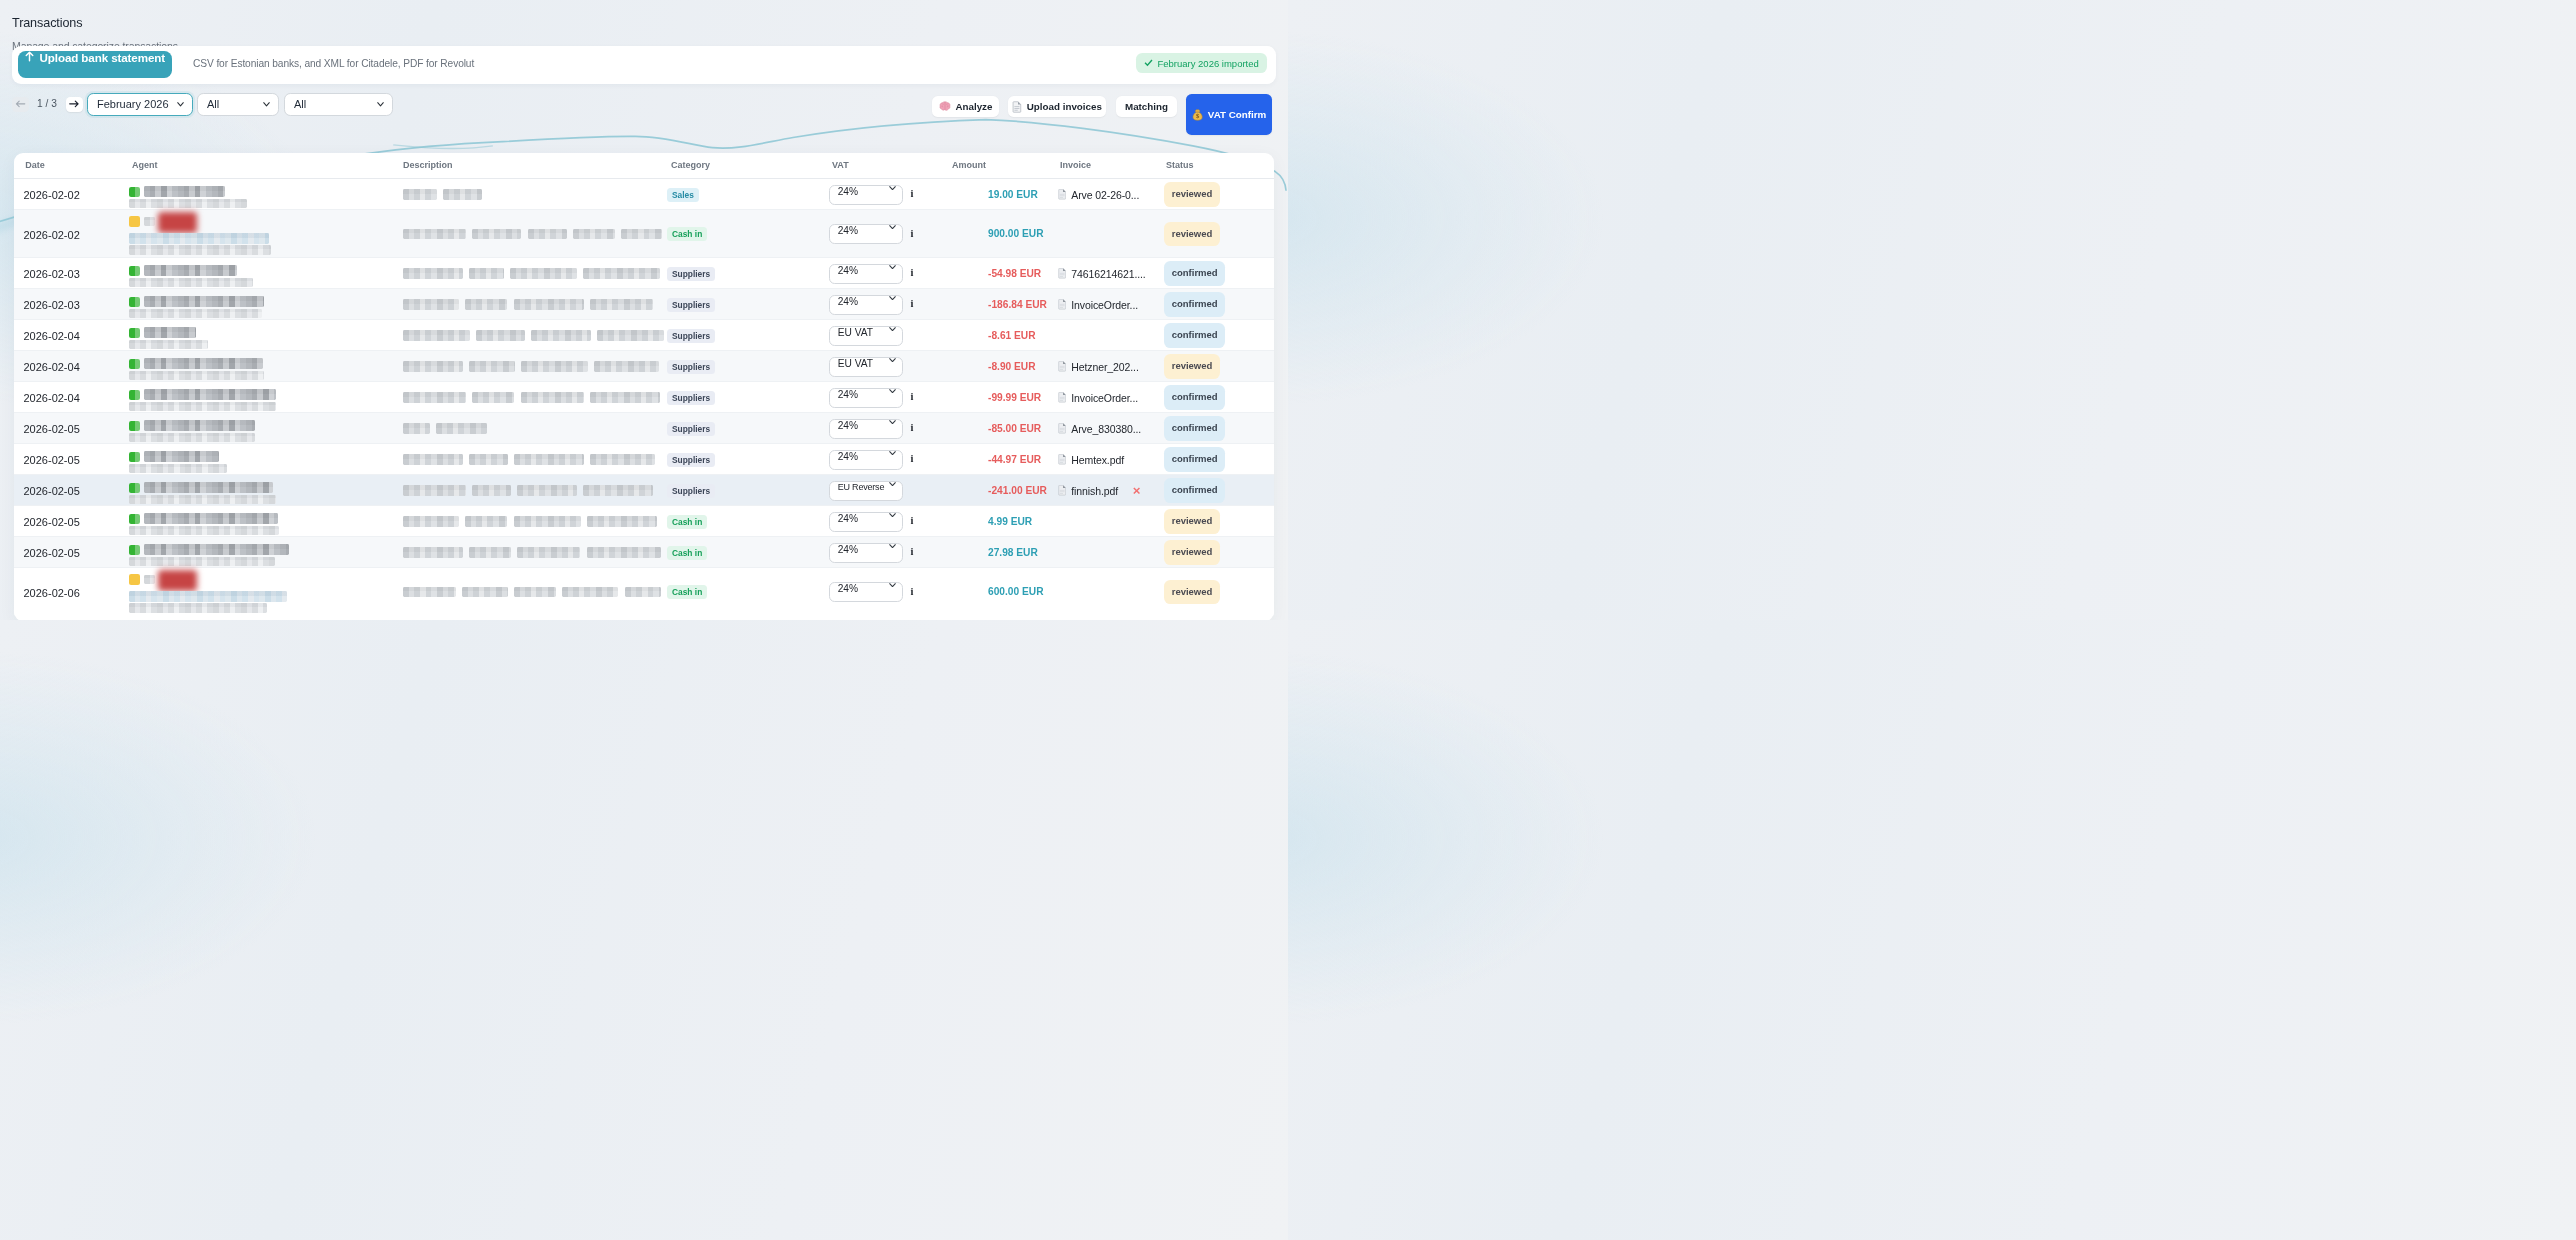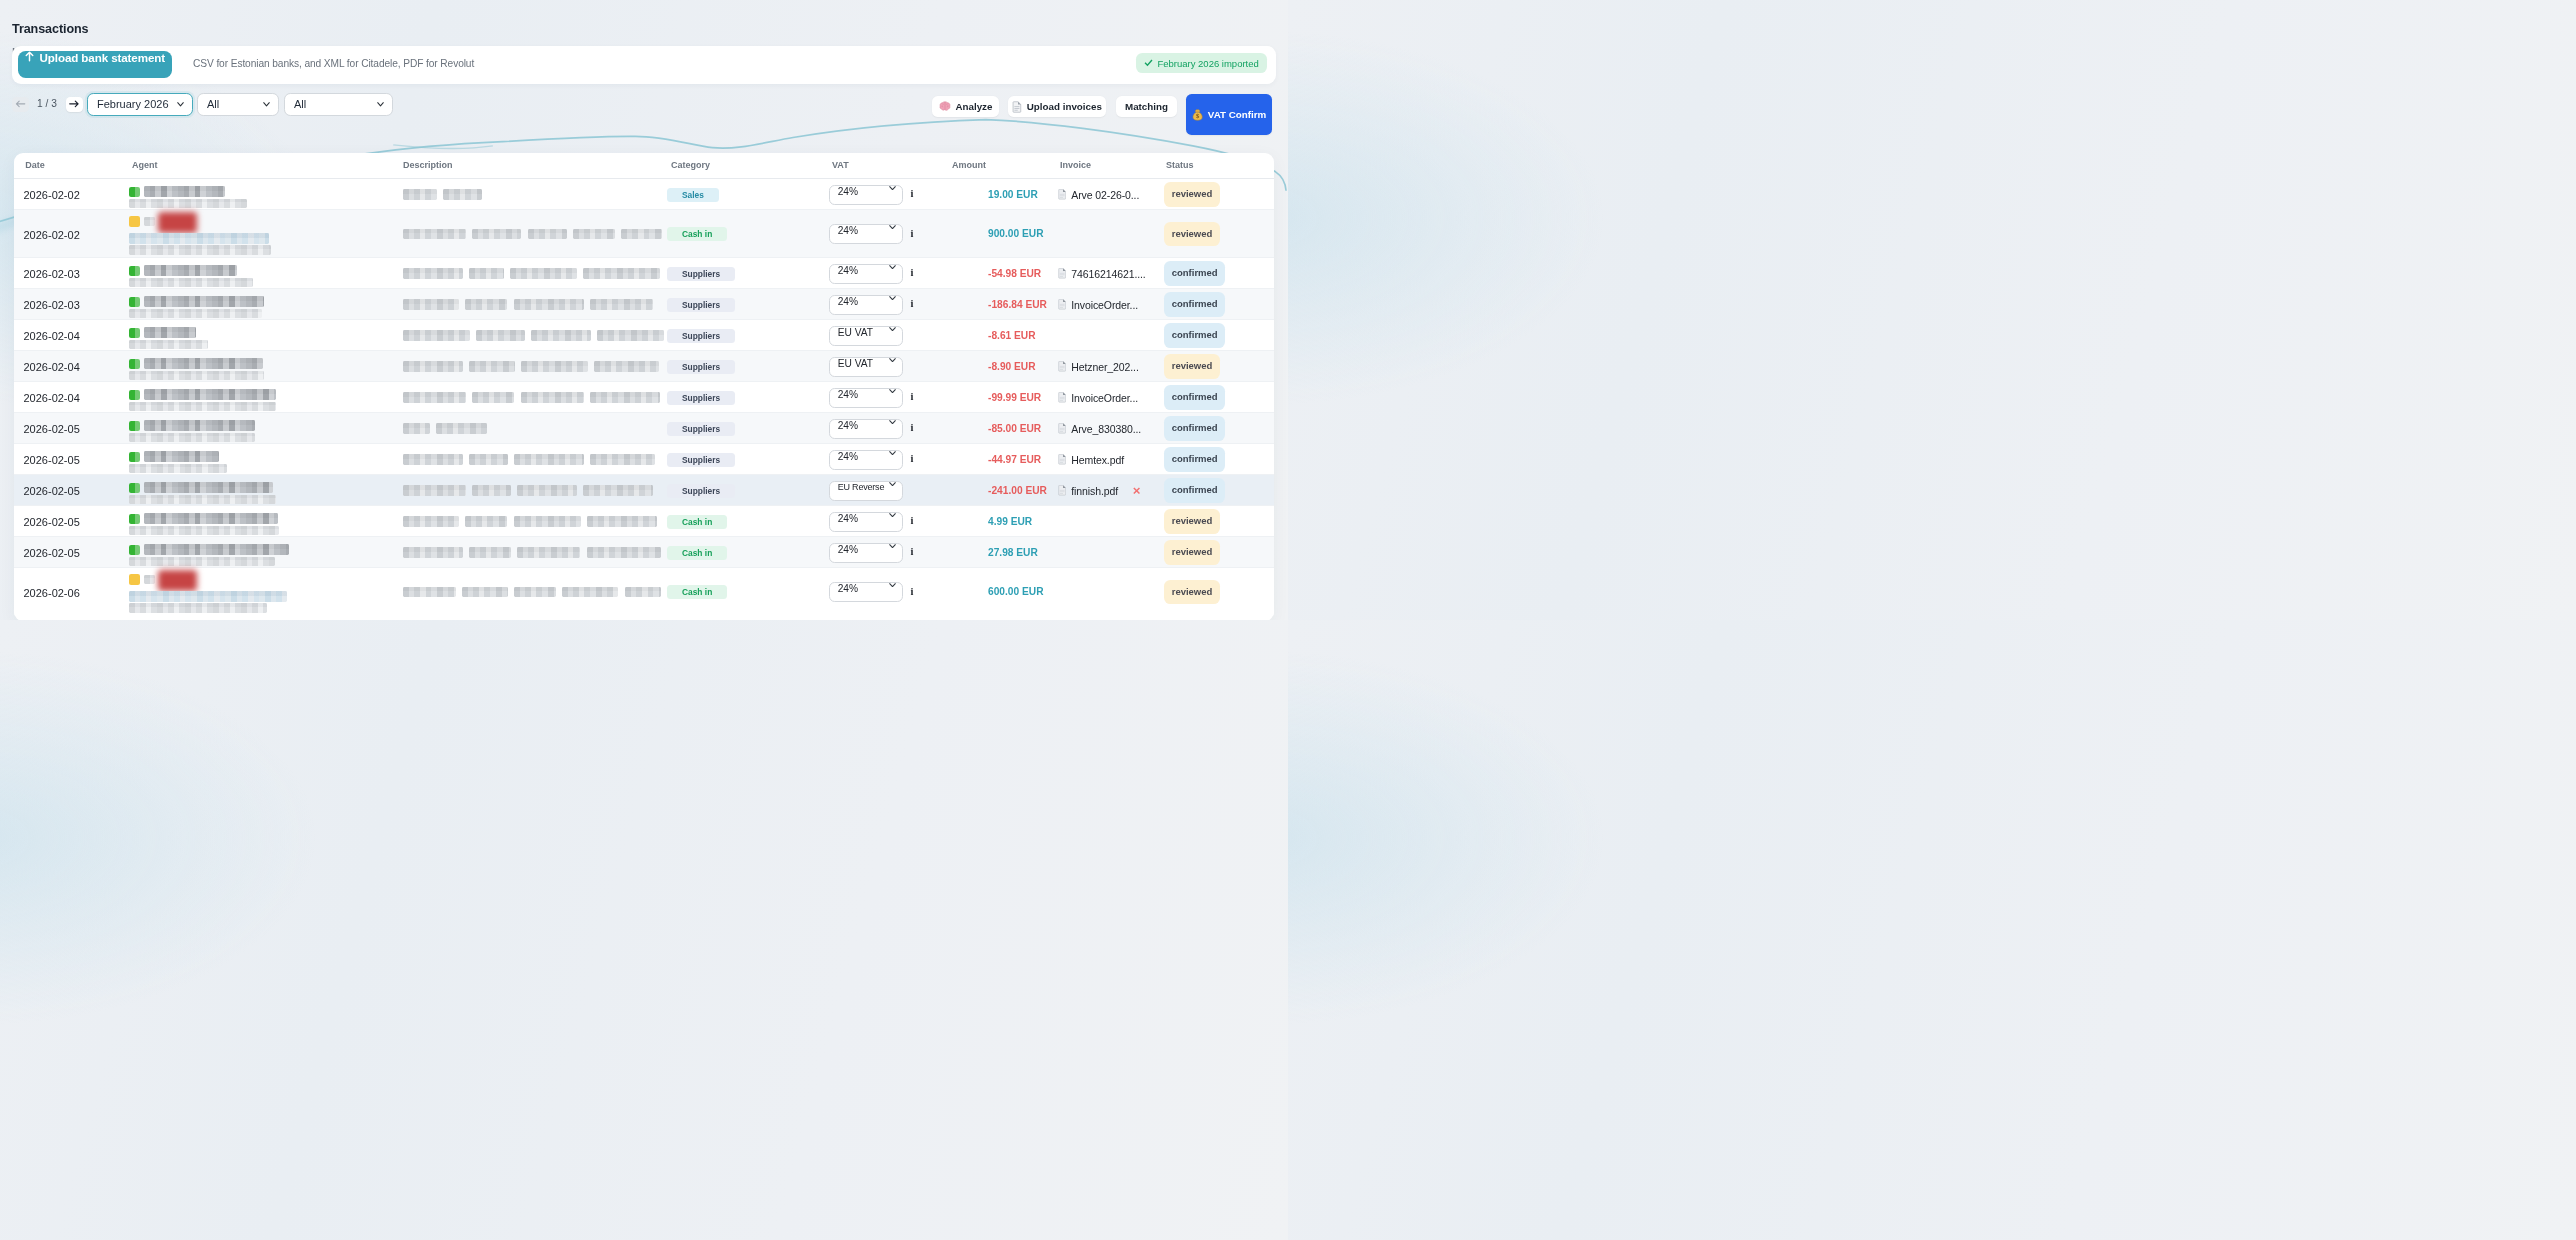--- a/index.html
+++ b/index.html
@@ -1,18 +1,18 @@
 <!DOCTYPE html>
 <html style="font-size:11.2px"><head><meta charset="utf-8"><style>
 *{margin:0;padding:0;box-sizing:border-box}
 html,body{width:1288px;height:620px;overflow:hidden}
 body{font-family:"Liberation Sans",sans-serif;background:radial-gradient(491px 267px at -28px 218px, rgba(198,224,236,0.6), rgba(198,224,236,0) 70%),linear-gradient(105deg,#edf0f4 0%,#e9eef3 30%,#edf0f4 65%,#f0f2f4 100%);position:relative}
 .wave{position:absolute;left:0;top:0;z-index:0}
 .page{position:relative;z-index:1;padding:0 12px}
-h1{font-size:12.6px;font-weight:700;color:#1b2430;padding-top:22px;letter-spacing:-0.1px}
+h1{font-size:12.6px;font-weight:400;color:#1b2430;padding-top:16px;letter-spacing:-0.1px}
 .sub{font-size:10.5px;color:#6a727c;margin-top:9.8px;letter-spacing:-0.1px}
 .ucard{position:absolute;left:12px;top:46px;width:1264px;height:38px;background:#fff;border-radius:9px;box-shadow:0 1.4px 5.6px rgba(30,50,70,0.04)}
 .upbtn{position:absolute;left:6px;top:5.3px;height:27px;width:154px;background:#38a3b9;border-radius:7.7px;color:#fff;font-size:11.6px;font-weight:700;display:flex;align-items:flex-start;justify-content:center;gap:5.6px;letter-spacing:-0.1px}
 .uhint{position:absolute;left:181px;top:12.3px;font-size:10.2px;color:#6a727c;letter-spacing:-0.1px}
 .imported{position:absolute;right:8.8px;top:7.4px;height:19.7px;padding:0 8.4px;background:#d9f3e4;border-radius:6.3px;color:#13a262;font-size:9.5px;font-weight:500;display:flex;align-items:center;gap:4.2px}
 .filters{position:absolute;left:12px;top:93px;height:23px;width:1263px}
 .pbtn{position:absolute;width:17px;height:15.4px;top:3.5px;border-radius:4.2px;text-align:center;line-height:14.7px;font-size:11.2px}
 .pbtn.l{left:0;background:#e7ebef;color:#adb5bd}
 .pbtn.r{left:54px;background:#fff;color:#111827;font-weight:600;box-shadow:0 0.7px 1.4px rgba(0,0,0,0.08)}
 .pnum{position:absolute;left:25px;top:5.3px;font-size:10.2px;color:#4a5560}
@@ -31,21 +31,21 @@
 .thead div{position:absolute;top:7.4px;font-size:9px;font-weight:700;color:#6e7680}
 .row{position:relative;border-bottom:0.7px solid #eef1f4}
 .date{position:absolute;left:9.5px;font-size:11px;color:#23272e;height:15.4px;line-height:15.4px}
 .sq{position:absolute;width:10.5px;height:10.5px;border-radius:2.1px}
 .mz{position:absolute;border-radius:1.4px}
 .mza{background:repeating-linear-gradient(90deg,#b4b8bd 0 5.6px,#a9adb2 5.6px 11.2px,#c8cbcf 11.2px 17px,#a2a6ab 17px 22.5px,#cfd2d6 22.5px 28px,#bdc1c6 28px 34px),repeating-linear-gradient(0deg,rgba(255,255,255,0.4) 0 5.6px,rgba(0,0,0,0.04) 5.6px 11.2px);background-blend-mode:multiply;filter:blur(0.6px)}
 .mzb{background:repeating-linear-gradient(90deg,#d5d8db 0 5.6px,#e6e8eb 5.6px 11.2px,#d9dcdf 11.2px 17px,#eef0f2 17px 22.5px,#dcdfe2 22.5px 28px),repeating-linear-gradient(0deg,rgba(255,255,255,0.5) 0 5.6px,rgba(120,128,140,0.08) 5.6px 11.2px);background-blend-mode:multiply;filter:blur(0.6px)}
 .redblob{position:absolute;width:39px;height:21px;background:#c64444;border-radius:3.5px;filter:blur(3.2px)}
 .mzc{background:repeating-linear-gradient(90deg,#c9cdd1 0 5.6px,#dcdfe2 5.6px 11.2px,#ced2d6 11.2px 17px,#e6e8ea 17px 22.5px,#d0d4d8 22.5px 28px,#dfe2e5 28px 34px),repeating-linear-gradient(0deg,rgba(255,255,255,0.45) 0 5.6px,rgba(0,0,0,0.035) 5.6px 11.2px);background-blend-mode:multiply;filter:blur(0.6px)}
 .blueline{position:absolute;height:11px;border-radius:1.4px;background:repeating-linear-gradient(90deg,#cbdde8 0 5.6px,#dde7ee 5.6px 11.2px,#d2e2ec 11.2px 17px,#e4eaef 17px 22.5px,#d6e4ed 22.5px 28px,#dee8ee 28px 34px),repeating-linear-gradient(0deg,rgba(255,255,255,0.4) 0 5.6px,rgba(110,140,165,0.1) 5.6px 11.2px);background-blend-mode:multiply;filter:blur(0.6px)}
-.cat{position:absolute;left:653px;height:14px;line-height:14px;padding:0 15px;border-radius:3.5px;font-size:8.4px;font-weight:700}
+.cat{position:absolute;left:653px;height:14px;line-height:14px;padding:0 5px;border-radius:3.5px;font-size:8.4px;font-weight:700}
 .sel{position:absolute;left:815px;width:74px;height:20.4px;background:#fff;border:0.7px solid #d4d8dd;border-radius:5.6px;display:flex;justify-content:space-between;padding:0 6.3px 0 7.7px;font-size:10.2px;color:#23272e;white-space:nowrap}
 .inf{position:absolute;left:893px;width:9.8px;font-family:"Liberation Serif",serif;font-weight:700;font-size:10.5px;color:#1c2128;text-align:center;height:12.6px;line-height:12.6px}
 .amt{position:absolute;left:974px;font-size:10.2px;font-weight:700;height:15.4px;line-height:15.4px}
 .pos{color:#2d9fb4}
 .neg{color:#e65c5c}
 .invc{position:absolute;left:1044px;display:flex;align-items:center;gap:4.9px;height:15.4px;font-size:10.5px;color:#23272e;letter-spacing:-0.1px}
 .invc .fic{flex:0 0 auto}
 .xm{color:#f27070;font-size:13.3px;font-weight:700;margin-left:9.8px;line-height:14px}
 .pill{position:absolute;left:1150px;height:24.6px;line-height:24.6px;padding:0 7.7px;border-radius:6.3px;font-size:9.5px;font-weight:700}
 .ck{stroke:#13a262;stroke-width:2;fill:none}

